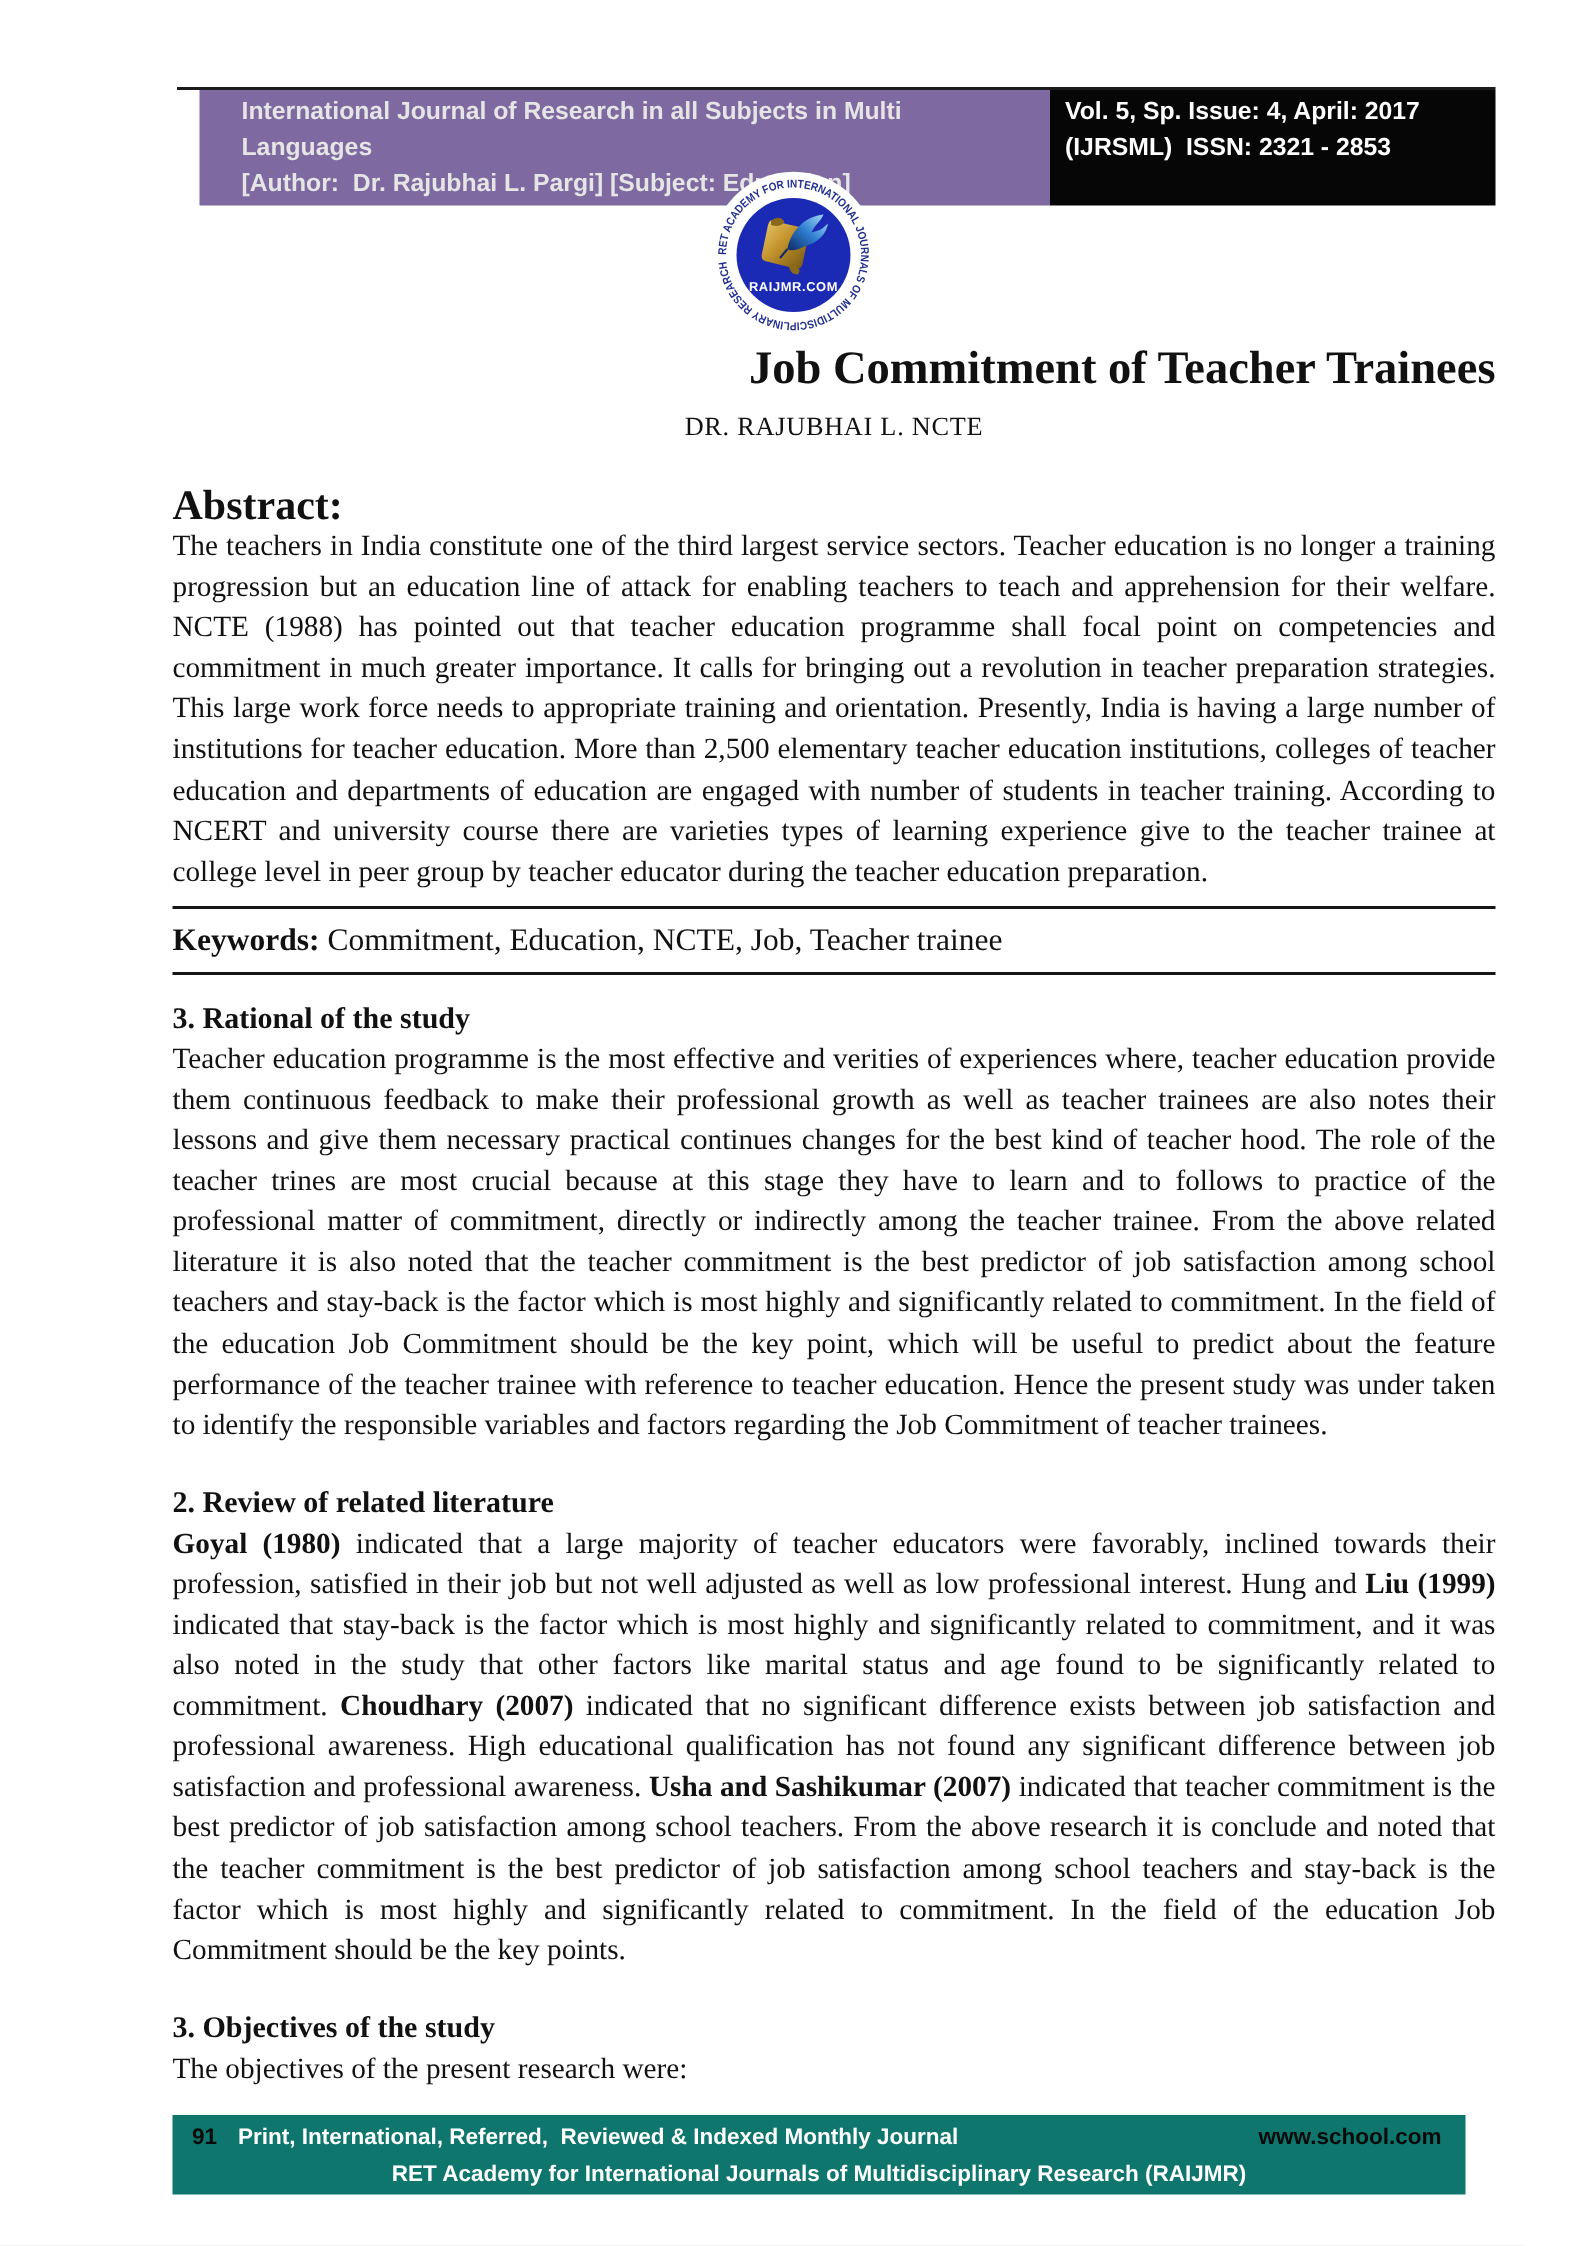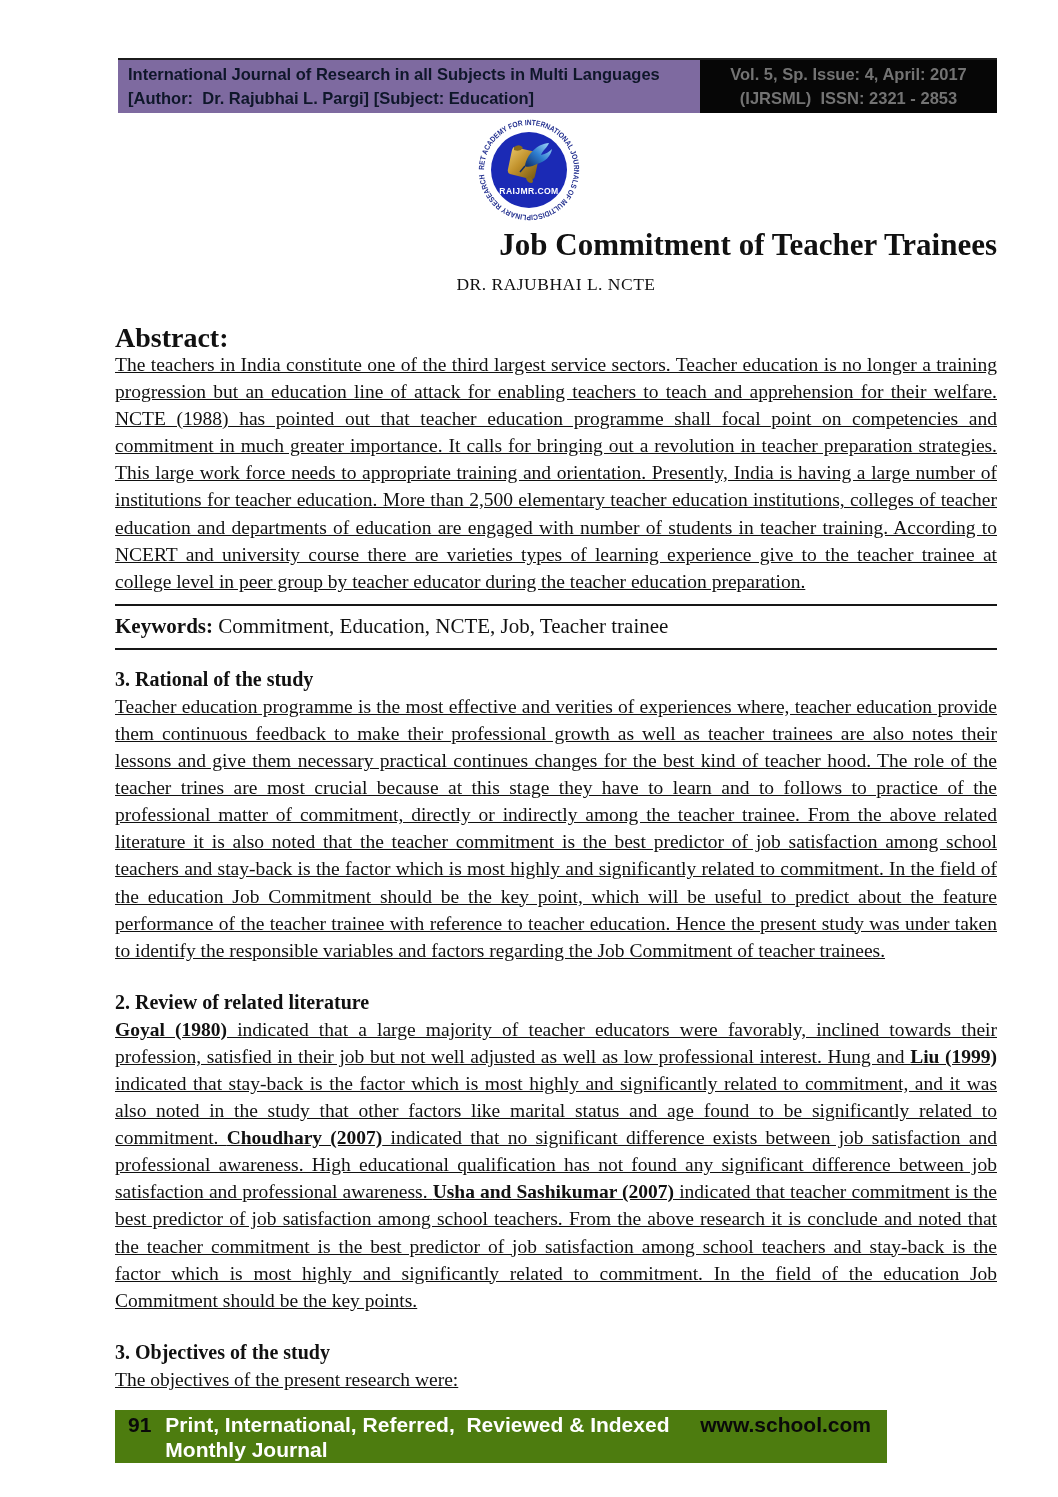--- a/index.html
+++ b/index.html
@@ -14,29 +14,30 @@
   }
   
   .header-row{
     position:absolute;top:58px;left:118px;right:61px;
     display:flex;
     border-top:2px solid #1c1c1c;
     font-family:"Liberation Sans","DejaVu Sans",sans-serif;
     font-weight:700;font-size:16.5px;line-height:24px;
   }
   .header-left{
-    background:#7e6aa0;color:#0f172a;
+    background:#7e6aa0;color:#e5e5e5;
     flex:1 1 auto;
-    padding:2px 10px 3px 10px;
+    padding:2px 10px 3px 28px;
+    margin-left:15px;
   }
   .header-right{
-    background:#060606;color:#737373;
+    background:#060606;color:#ffffff;
     width:277px;flex:0 0 auto;
     padding:2px 10px 3px 10px;
-    text-align:center;
+    text-align:left;
   }
   
   .logo-row{
     position:absolute;top:114px;left:0;width:100%;
     display:flex;justify-content:center;
   }
   
   .content{
     position:absolute;top:226px;left:115px;width:882px;
   }
@@ -45,38 +46,37 @@
     margin:0 0 10px 0;
   }
   .paper-author{
     text-align:center;font-size:17.5px;letter-spacing:.5px;
     margin:0 0 30px 0;
   }
   .h-abstract{font-weight:700;font-size:28px;line-height:26px;margin:0;}
   p.body{
     font-size:19.5px;line-height:27.1px;margin:0;
     text-align:justify;
-    text-decoration:underline;
   }
   .rule{border:none;border-top:2px solid #161616;margin:9px 0 0 0;}
   .keywords{
     font-size:21px;line-height:27px;
     padding:7px 0 8px 0;margin:0;
   }
   .sec-heading{
     font-weight:700;font-size:20px;line-height:27px;
     margin:16px 0 0 0;
   }
   .sec-heading.gap{margin-top:25px;}
   
   .footer-bar{
-    position:absolute;top:1410px;left:115px;width:772px;height:53px;
-    background:#4d7c0f;
+    position:absolute;top:1410px;left:115px;width:862px;height:53px;
+    background:#0f766e;
     font-family:"Liberation Sans","DejaVu Sans",sans-serif;
-    font-weight:700;font-size:21px;line-height:25px;color:#ffffff;
+    font-weight:700;font-size:15px;line-height:25px;color:#ffffff;
     padding-top:2px;box-sizing:border-box;
   }
   .footer-line1{display:flex;align-items:baseline;}
   .footer-pagenum{color:#0a0a0a;margin-left:13px;}
   .footer-journal{margin-left:14px;}
   .footer-url{color:#0a0a0a;margin-left:auto;margin-right:16px;}
   .footer-line2{text-align:center;}
 </style>
 </head>
 <body>

